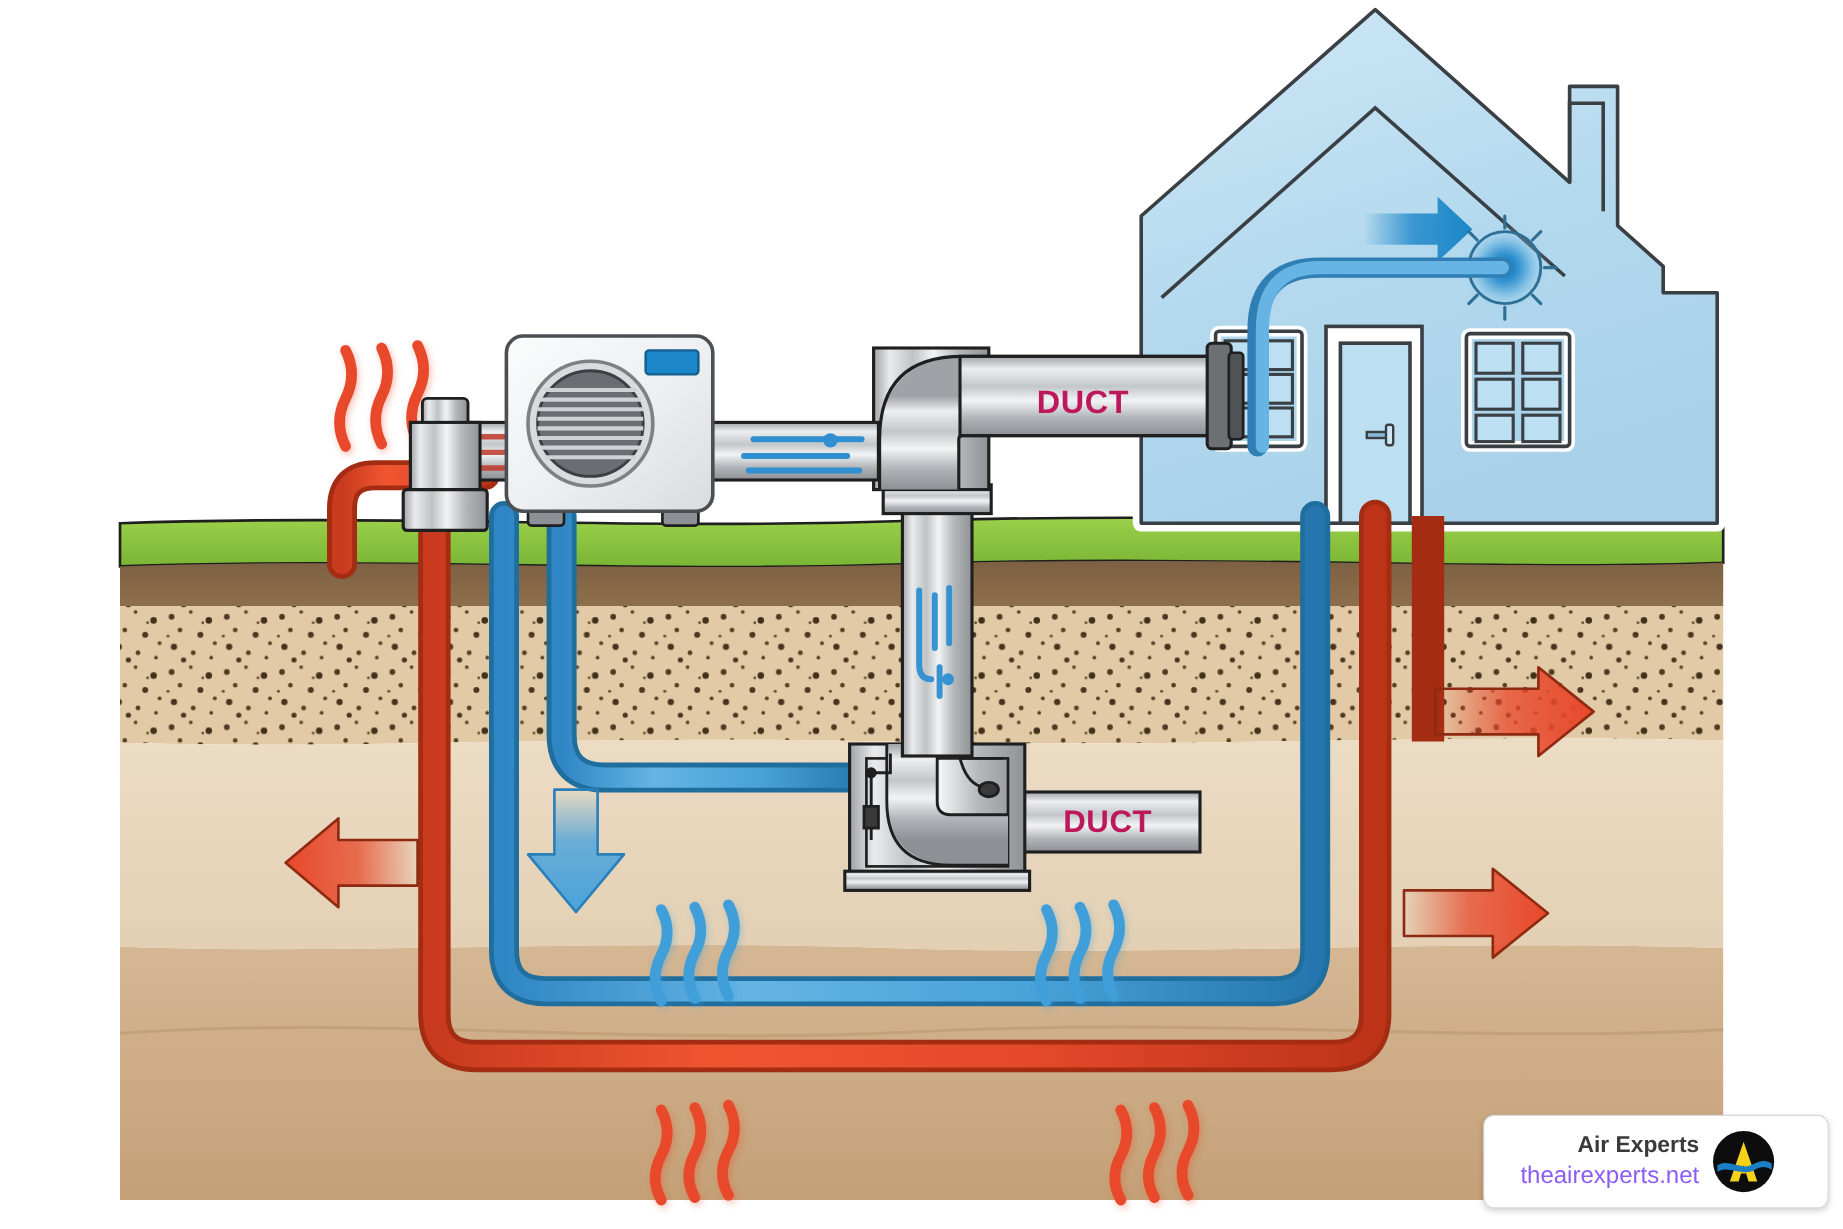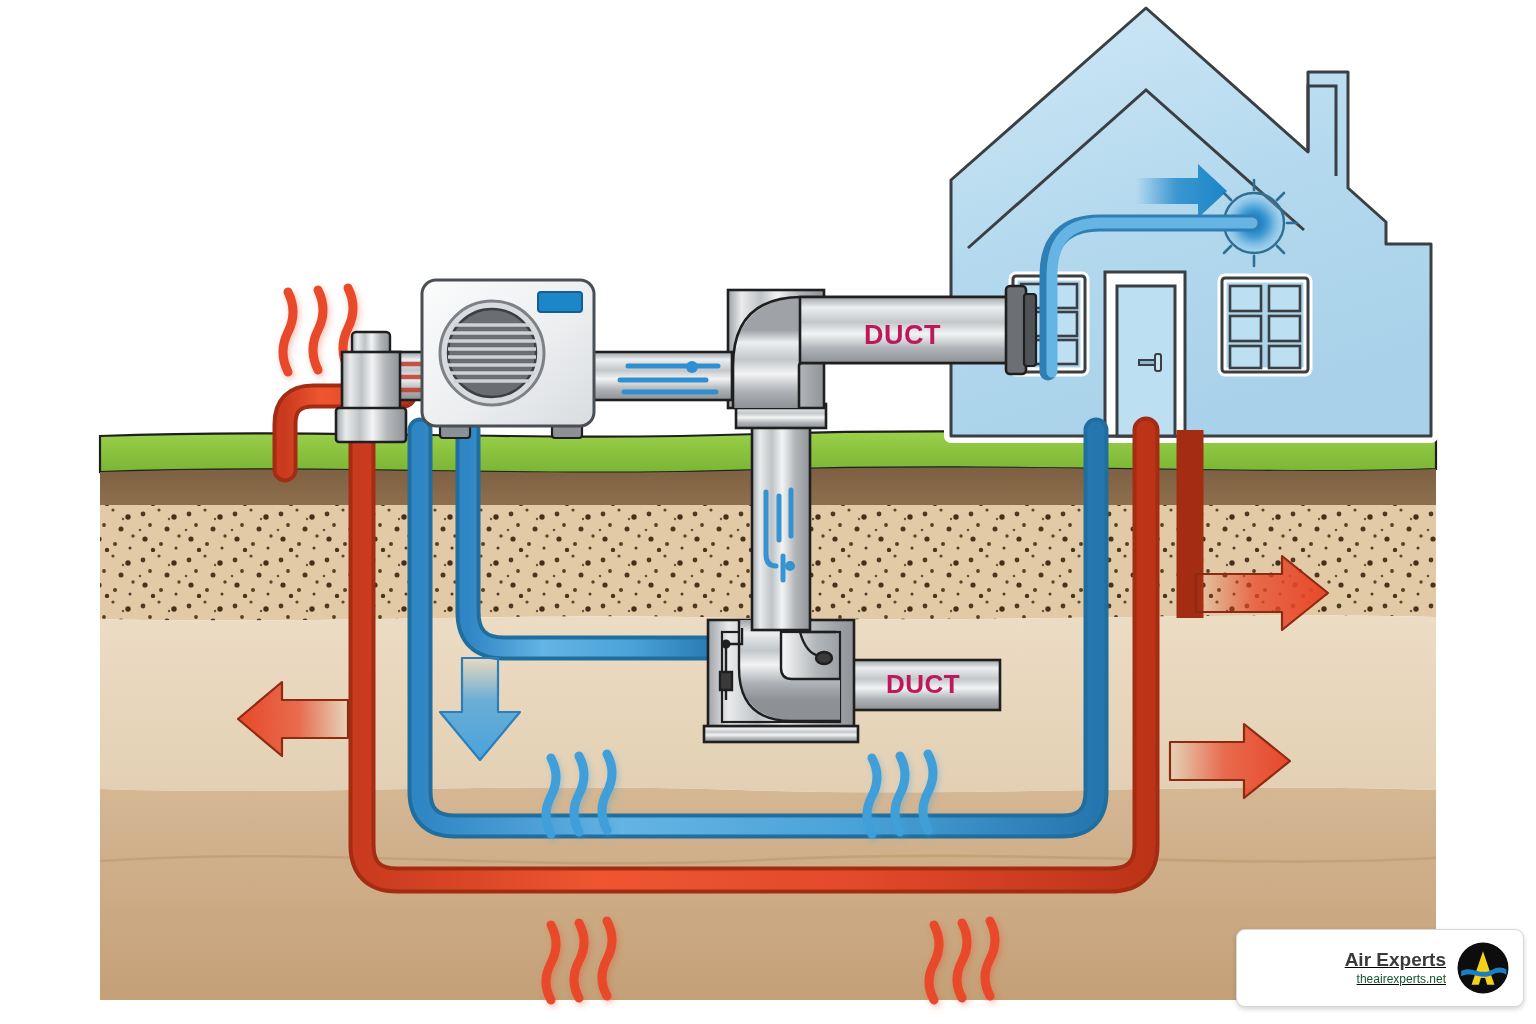--- a/index.html
+++ b/index.html
@@ -10,26 +10,26 @@
     position:absolute;font-family:"Liberation Sans",sans-serif;
     font-weight:700;color:#be185d;letter-spacing:.5px;
   }
   #duct-upper-label{left:864px;top:320px;font-size:27px;}
   #duct-lower-label{left:886px;top:669px;font-size:26px;}
   
   #watermark{
     position:absolute;left:1236px;top:929px;width:288px;height:78px;
     background:#fff;border:1px solid #d8d8d8;border-radius:9px;
     box-shadow:0 2px 5px rgba(0,0,0,.18);
-    display:flex;align-items:center;justify-content:flex-end;
-    padding-right:14px;box-sizing:border-box;text-decoration:underline;
+    display:flex;align-items:center;justify-content:center;
+    padding-right:14px;box-sizing:border-box;
   }
   #wm-text{display:flex;flex-direction:column;align-items:flex-end;margin-right:11px;}
   #wm-title{font-size:19px;font-weight:700;color:#3a3a3a;line-height:1.25;}
-  #wm-url{font-size:12px;color:#14532d;line-height:1.3;}
+  #wm-url{font-size:20px;color:#8b5cf6;line-height:1.3;}
   #wm-logo{width:52px;height:52px;flex:0 0 52px;}
 </style>
 </head>
 <body>
 
 <div id="stage">
 
   <svg id="scene" viewBox="0 0 1536 1024" width="1536" height="1024">
     <defs>
       <linearGradient id="gradHouse" x1="0" y1="0" x2="0.35" y2="1">

